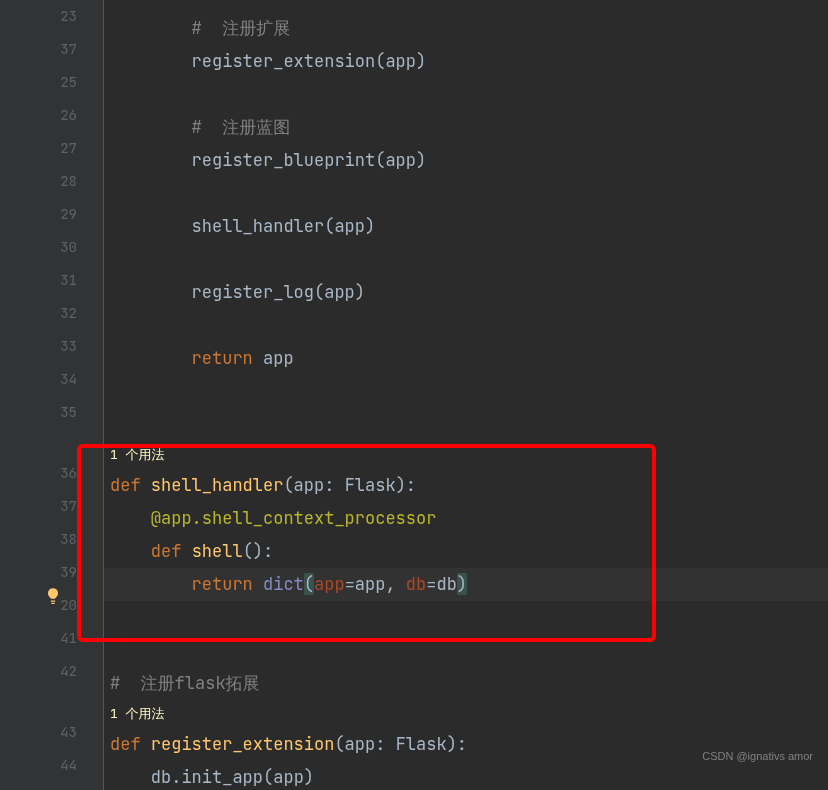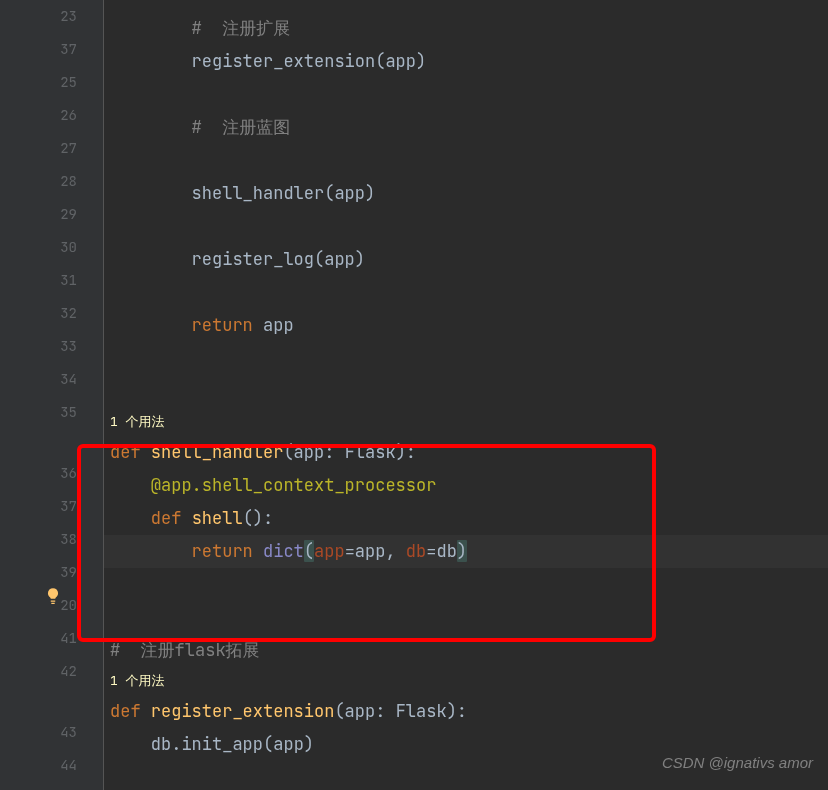--- a/index.html
+++ b/index.html
@@ -102,27 +102,26 @@
       position: absolute;
       left: -60px;
       top: 575px;
       width: 18px;
       height: 18px;
       color: #ffc66d;
       z-index: 5;
     }
     .watermark {
       position: absolute;
-      bottom: 19px;
+      bottom: 28px;
       right: 15px;
       color: #808080;
-      font-size: 15px;
+      font-size: 11px;
       font-family: sans-serif;
       z-index: 20;
-      font-style: italic;
     }
     .code-wrapper {
       position: relative;
     }
   </style>
 </head>
 <body>
 
 <div class="editor">
   <div class="left-margin"></div>
@@ -157,20 +156,21 @@
     <div class="code-wrapper">
       <div class="bulb-icon">
         <svg viewBox="0 0 16 16" fill="currentColor">
             <path d="M8 1a4.5 4.5 0 0 0-4.5 4.5c0 1.5.7 2.8 1.8 3.7.4.3.7.8.7 1.3h4c0-.5.3-1 .7-1.3 1.1-.9 1.8-2.2 1.8-3.7A4.5 4.5 0 0 0 8 1zM6 12h4v1H6v-1zm.5 2h3v1h-3v-1z"></path>
           </svg>
       </div>
       <div class="code-line"><span>        </span><span class="comment">#  注册扩展</span></div>
       <div class="code-line"><span>        </span><span class="identifier">register_extension</span><span class="punct">(app)</span></div>
       <div class="code-line"><span></span></div>
       <div class="code-line"><span>        </span><span class="comment">#  注册蓝图</span></div>
+      <div class="code-line"><span>        </span><span class="identifier">register_blueprint</span><span class="punct">(app)</span></div>
       <div class="code-line"><span></span></div>
       <div class="code-line"><span>        </span><span class="identifier">shell_handler</span><span class="punct">(app)</span></div>
       <div class="code-line"><span></span></div>
       <div class="code-line"><span>        </span><span class="identifier">register_log</span><span class="punct">(app)</span></div>
       <div class="code-line"><span></span></div>
       <div class="code-line"><span>        </span><span class="keyword">return</span><span class="identifier"> app</span></div>
       <div class="code-line"><span></span></div>
       <div class="code-line"><span></span></div>
       <div class="usage-hint"><span>1 个用法</span></div>
       <div class="code-line"><span></span><span class="keyword">def </span><span class="func-name">shell_handler</span><span class="punct">(app: </span><span class="type-hint">Flask</span><span class="punct">):</span></div>

